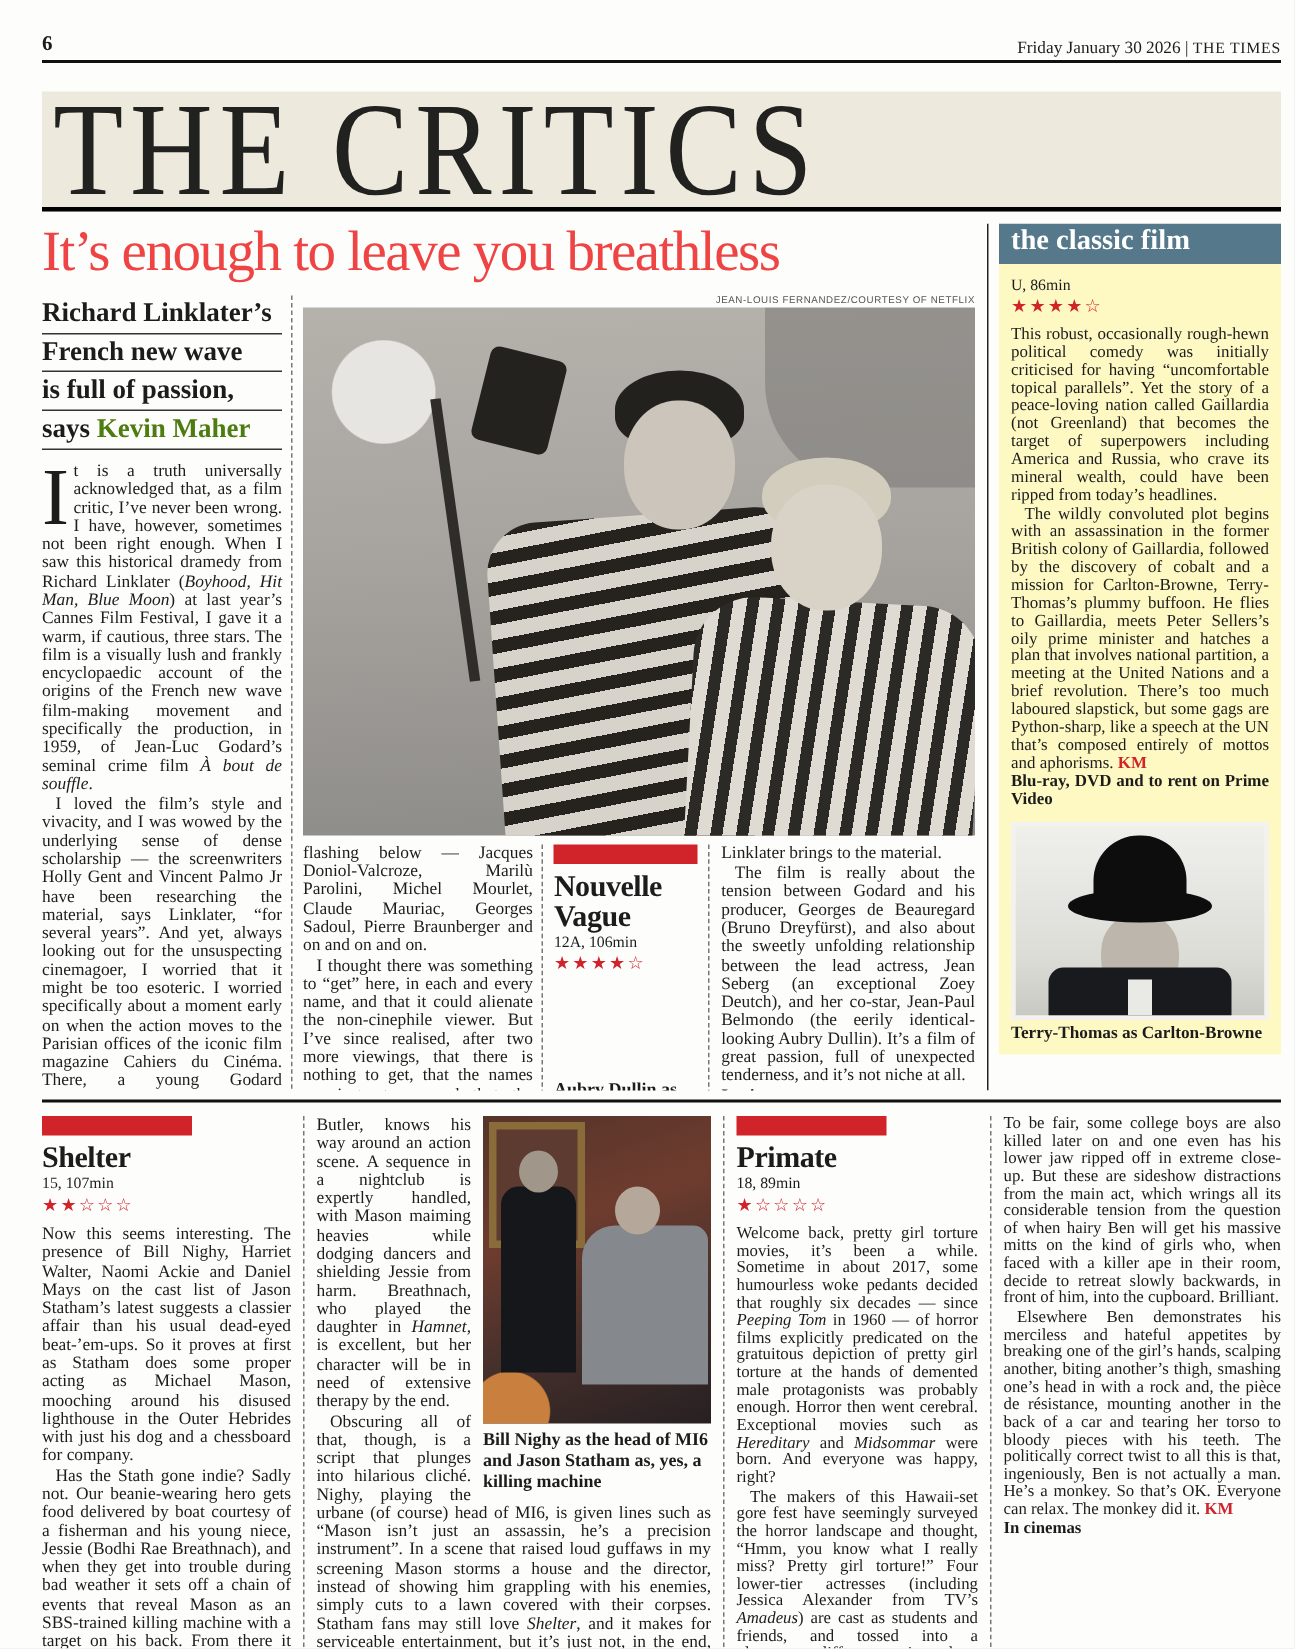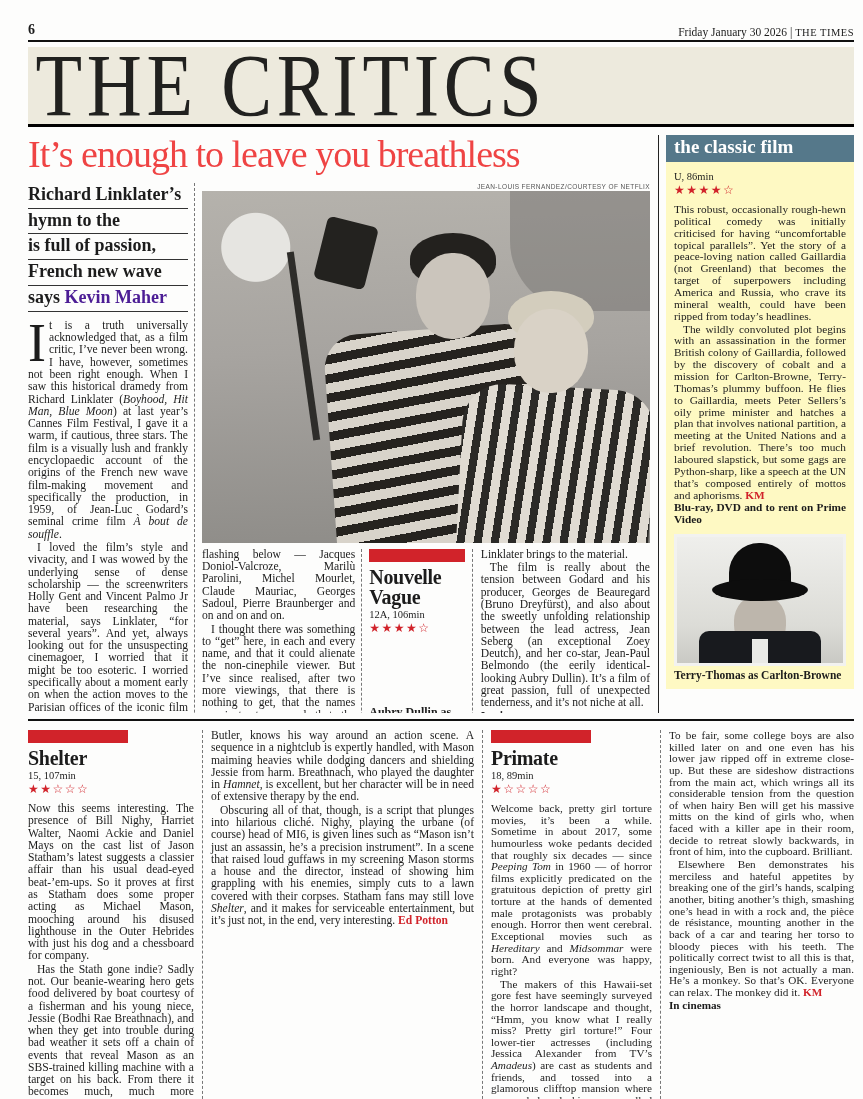--- a/index.html
+++ b/index.html
@@ -10,36 +10,36 @@
     overflow: hidden; position: relative; padding: 22px 6px 0 28px;
     margin: 0 auto;
   }
   
   .topbar { width: 826px; display:flex; justify-content:space-between; align-items:flex-end;
     border-bottom: 2px solid #111; padding-bottom: 2px; }
   .pagenum { font-weight: bold; font-size: 14px; }
   .dateline { font-size: 11.5px; }
   .dateline .mast { font-weight: normal; font-size: 10.5px; letter-spacing: .5px; }
   
-  .banner { width: 826px; height: 80px; background: #edeadd; margin-top: 5px;
+  .banner { width: 826px; height: 80px; background: #edeadd; margin-top: 19px;
     border-bottom: 3px solid #000; overflow: hidden; display:flex; align-items:center; }
   .banner h1 { font-weight: 400; font-size: 82px; line-height: 70px; letter-spacing: 5px;
     color: #21211f; transform: scale(.93,1.08); transform-origin: left center; white-space: nowrap; padding-left: 8px;}
   
   .top-section { width:826px; display:flex; gap:8px; margin-top: 8px; height: 578px; overflow:hidden;}
   .main-left { width: 622px; }
   .headline { font-weight: 400; font-size: 38px; letter-spacing: -1px; line-height: 1.05;
     margin-bottom: 8px; color:#ef4444; white-space: nowrap;}
   .article-row { display: flex; }
   .colA { width: 166px; padding-right: 6px; }
   .center { width: 456px; border-left: 1px dashed #777; padding-left: 7px; }
   
   .standfirst { font-weight: bold; font-size: 18px; line-height: 1.1; margin-bottom: 8px; }
   .standfirst .sline { display:block; border-bottom: 1px solid #333; padding: 2px 0 3px; }
-  .red { color: #4c1d95; }
+  .red { color: #4d7c0f; }
   b.rev, .rev { color: #d1232a; font-weight: bold; font-style: normal; }
   
   .bt { font-size: 11.6px; line-height: 1.06; text-align: justify; }
   .bt p { margin-bottom: 1px; }
   .bt p + p { text-indent: 9px; }
   .dropcap { float: left; font-size: 54px; line-height: 42px; padding: 2px 3px 0 0; font-weight:400; }
   .wherebold { font-weight: bold; text-indent: 0 !important; }
   
   .credit { text-align: right; font-size: 6.5px; letter-spacing: .4px; color:#555;
     text-transform: uppercase; margin-bottom: 1px; font-family:"Liberation Sans",sans-serif;}
@@ -122,23 +122,22 @@
     <h1>THE CRITICS</h1>
   </div>
 
   <div class="top-section">
     <div class="main-left">
       <div class="headline">It’s enough to leave you breathless</div>
       <div class="article-row">
         <div class="colA">
           <div class="standfirst">
             <span class="sline">Richard Linklater’s</span>
-            <span class="sline">hymn to the</span>
+            <span class="sline">French new wave</span>
             <span class="sline">is full of passion,</span>
-            <span class="sline">French new wave</span>
             <span class="sline"><span>says </span><span class="red">Kevin Maher</span></span>
           </div>
           <div class="bt">
             <p><span class="dropcap">I</span><span>t is a truth universally acknowledged that, as a film critic, I’ve never been wrong. I have, however, sometimes not been right enough. When I saw this historical dramedy from Richard Linklater (<i>Boyhood, Hit Man, Blue Moon</i>) at last year’s Cannes Film Festival, I gave it a warm, if cautious, three stars. The film is a visually lush and frankly encyclopaedic account of the origins of the French new wave film-making movement and specifically the production, in 1959, of Jean-Luc Godard’s seminal crime film <i>À bout de souffle</i>.</span></p>
             <p>I loved the film’s style and vivacity, and I was wowed by the underlying sense of dense scholarship — the screenwriters Holly Gent and Vincent Palmo Jr have been researching the material, says Linklater, “for several years”. And yet, always looking out for the unsuspecting cinemagoer, I worried that it might be too esoteric. I worried specifically about a moment early on when the action moves to the Parisian offices of the iconic film magazine Cahiers du Cinéma. There, a young Godard (Guillaume Marbeck) joins a host of other film-makers, critics and artists in welcoming the Italian director Roberto Rossellini (Laurent Mothe). Linklater’s camera cuts around the room, stopping at each character, with a namecheck</p>
           </div>
         </div>
         <div class="center">
           <div class="credit">JEAN-LOUIS FERNANDEZ/COURTESY OF NETFLIX</div>
           <div class="photo-main">
@@ -205,20 +204,28 @@
       <div class="rev-cert">15, 107min</div>
       <div class="rev-stars">★★☆☆☆</div>
       <div class="bt rev-text-gap">
         <p>Now this seems interesting. The presence of Bill Nighy, Harriet Walter, Naomi Ackie and Daniel Mays on the cast list of Jason Statham’s latest suggests a classier affair than his usual dead-eyed beat-’em-ups. So it proves at first as Statham does some proper acting as Michael Mason, mooching around his disused lighthouse in the Outer Hebrides with just his dog and a chessboard for company.</p>
         <p>Has the Stath gone indie? Sadly not. Our beanie-wearing hero gets food delivered by boat courtesy of a fisherman and his young niece, Jessie (Bodhi Rae Breathnach), and when they get into trouble during bad weather it sets off a chain of events that reveal Mason as an SBS-trained killing machine with a target on his back. From there it becomes much, much more predictable.</p>
 
       </div>
     </div>
 
     <div class="bcol2">
+      <div class="bill-float">
+        <div class="photo-bill">
+          <div class="pb-frame"></div>
+          <div class="pb-man1"></div>
+          <div class="pb-man2"></div>
+        </div>
+        <div class="bill-caption">Bill Nighy as the head of MI6 and Jason Statham as, yes, a killing machine</div>
+      </div>
       <div class="bt">
         <p>Butler, knows his way around an action scene. A sequence in a nightclub is expertly handled, with Mason maiming heavies while dodging dancers and shielding Jessie from harm. Breathnach, who played the daughter in <i>Hamnet</i>, is excellent, but her character will be in need of extensive therapy by the end.</p>
         <p>Obscuring all of that, though, is a script that plunges into hilarious cliché. Nighy, playing the urbane (of course) head of MI6, is given lines such as “Mason isn’t just an assassin, he’s a precision instrument”. In a scene that raised loud guffaws in my screening Mason storms a house and the director, instead of showing him grappling with his enemies, simply cuts to a lawn covered with their corpses. Statham fans may still love <i>Shelter</i>, and it makes for serviceable entertainment, but it’s just not, in the end, very interesting. <b class="rev">Ed Potton</b></p>
       </div>
     </div>
 
     <div class="bcol3">
       <div class="redbar w"></div>
       <div class="rev-title">Primate</div>
       <div class="rev-cert">18, 89min</div>

